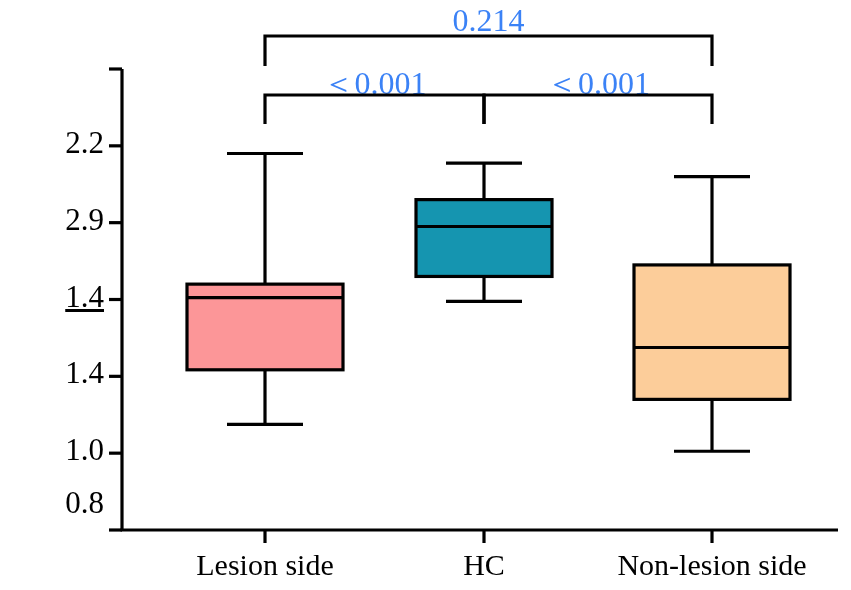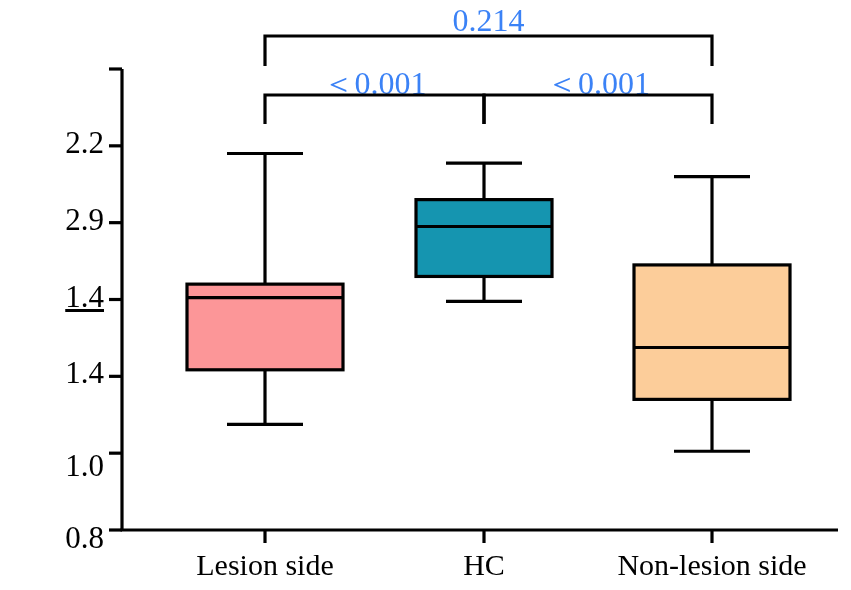--- a/index.html
+++ b/index.html
@@ -31,22 +31,22 @@
 </style>
 </head>
 <body>
 
 <div id="figure">
 
   <div class="tick-label" id="ytl1" style="left: 14px; top: 124.833px;">2.2</div>
   <div class="tick-label" id="ytl2" style="left: 14px; top: 201.667px;">2.9</div>
   <div class="tick-label" id="ytl3" style="left: 14px; top: 278.5px; text-decoration: underline;">1.4</div>
   <div class="tick-label" id="ytl4" style="left: 14px; top: 355.333px;">1.4</div>
-  <div class="tick-label" id="ytl5" style="left: 14px; top: 432.167px; margin-top: 16px;">1.0</div>
-  <div class="tick-label" id="ytl6" style="left: 14px; top: 520px;">0.8</div>
+  <div class="tick-label" id="ytl5" style="left: 14px; top: 432.167px;">1.0</div>
+  <div class="tick-label" id="ytl6" style="left: 14px; top: 485px;">0.8</div>
 
   <div class="cat-label" id="cat1" style="left: 334px; width: 300px; top: 548px;">HC</div>
   <div class="cat-label" id="cat0" style="left: 115px; width: 300px; top: 548px;">Lesion side</div>
   <div class="cat-label" id="cat2" style="left: 562px; width: 300px; top: 548px;">Non-lesion side</div>
 
   <div class="pval-label" id="pv0" style="left: 338.5px; width: 300px; top: 2px;">0.214</div>
   <div class="pval-label" id="pv1" style="left: 224.5px; width: 300px; top: 62px;">＜0.001</div>
   <div class="pval-label" id="pv2" style="left: 448px; width: 300px; top: 62px;">＜0.001</div>
 
   <svg id="plot-svg" width="851" height="590">

